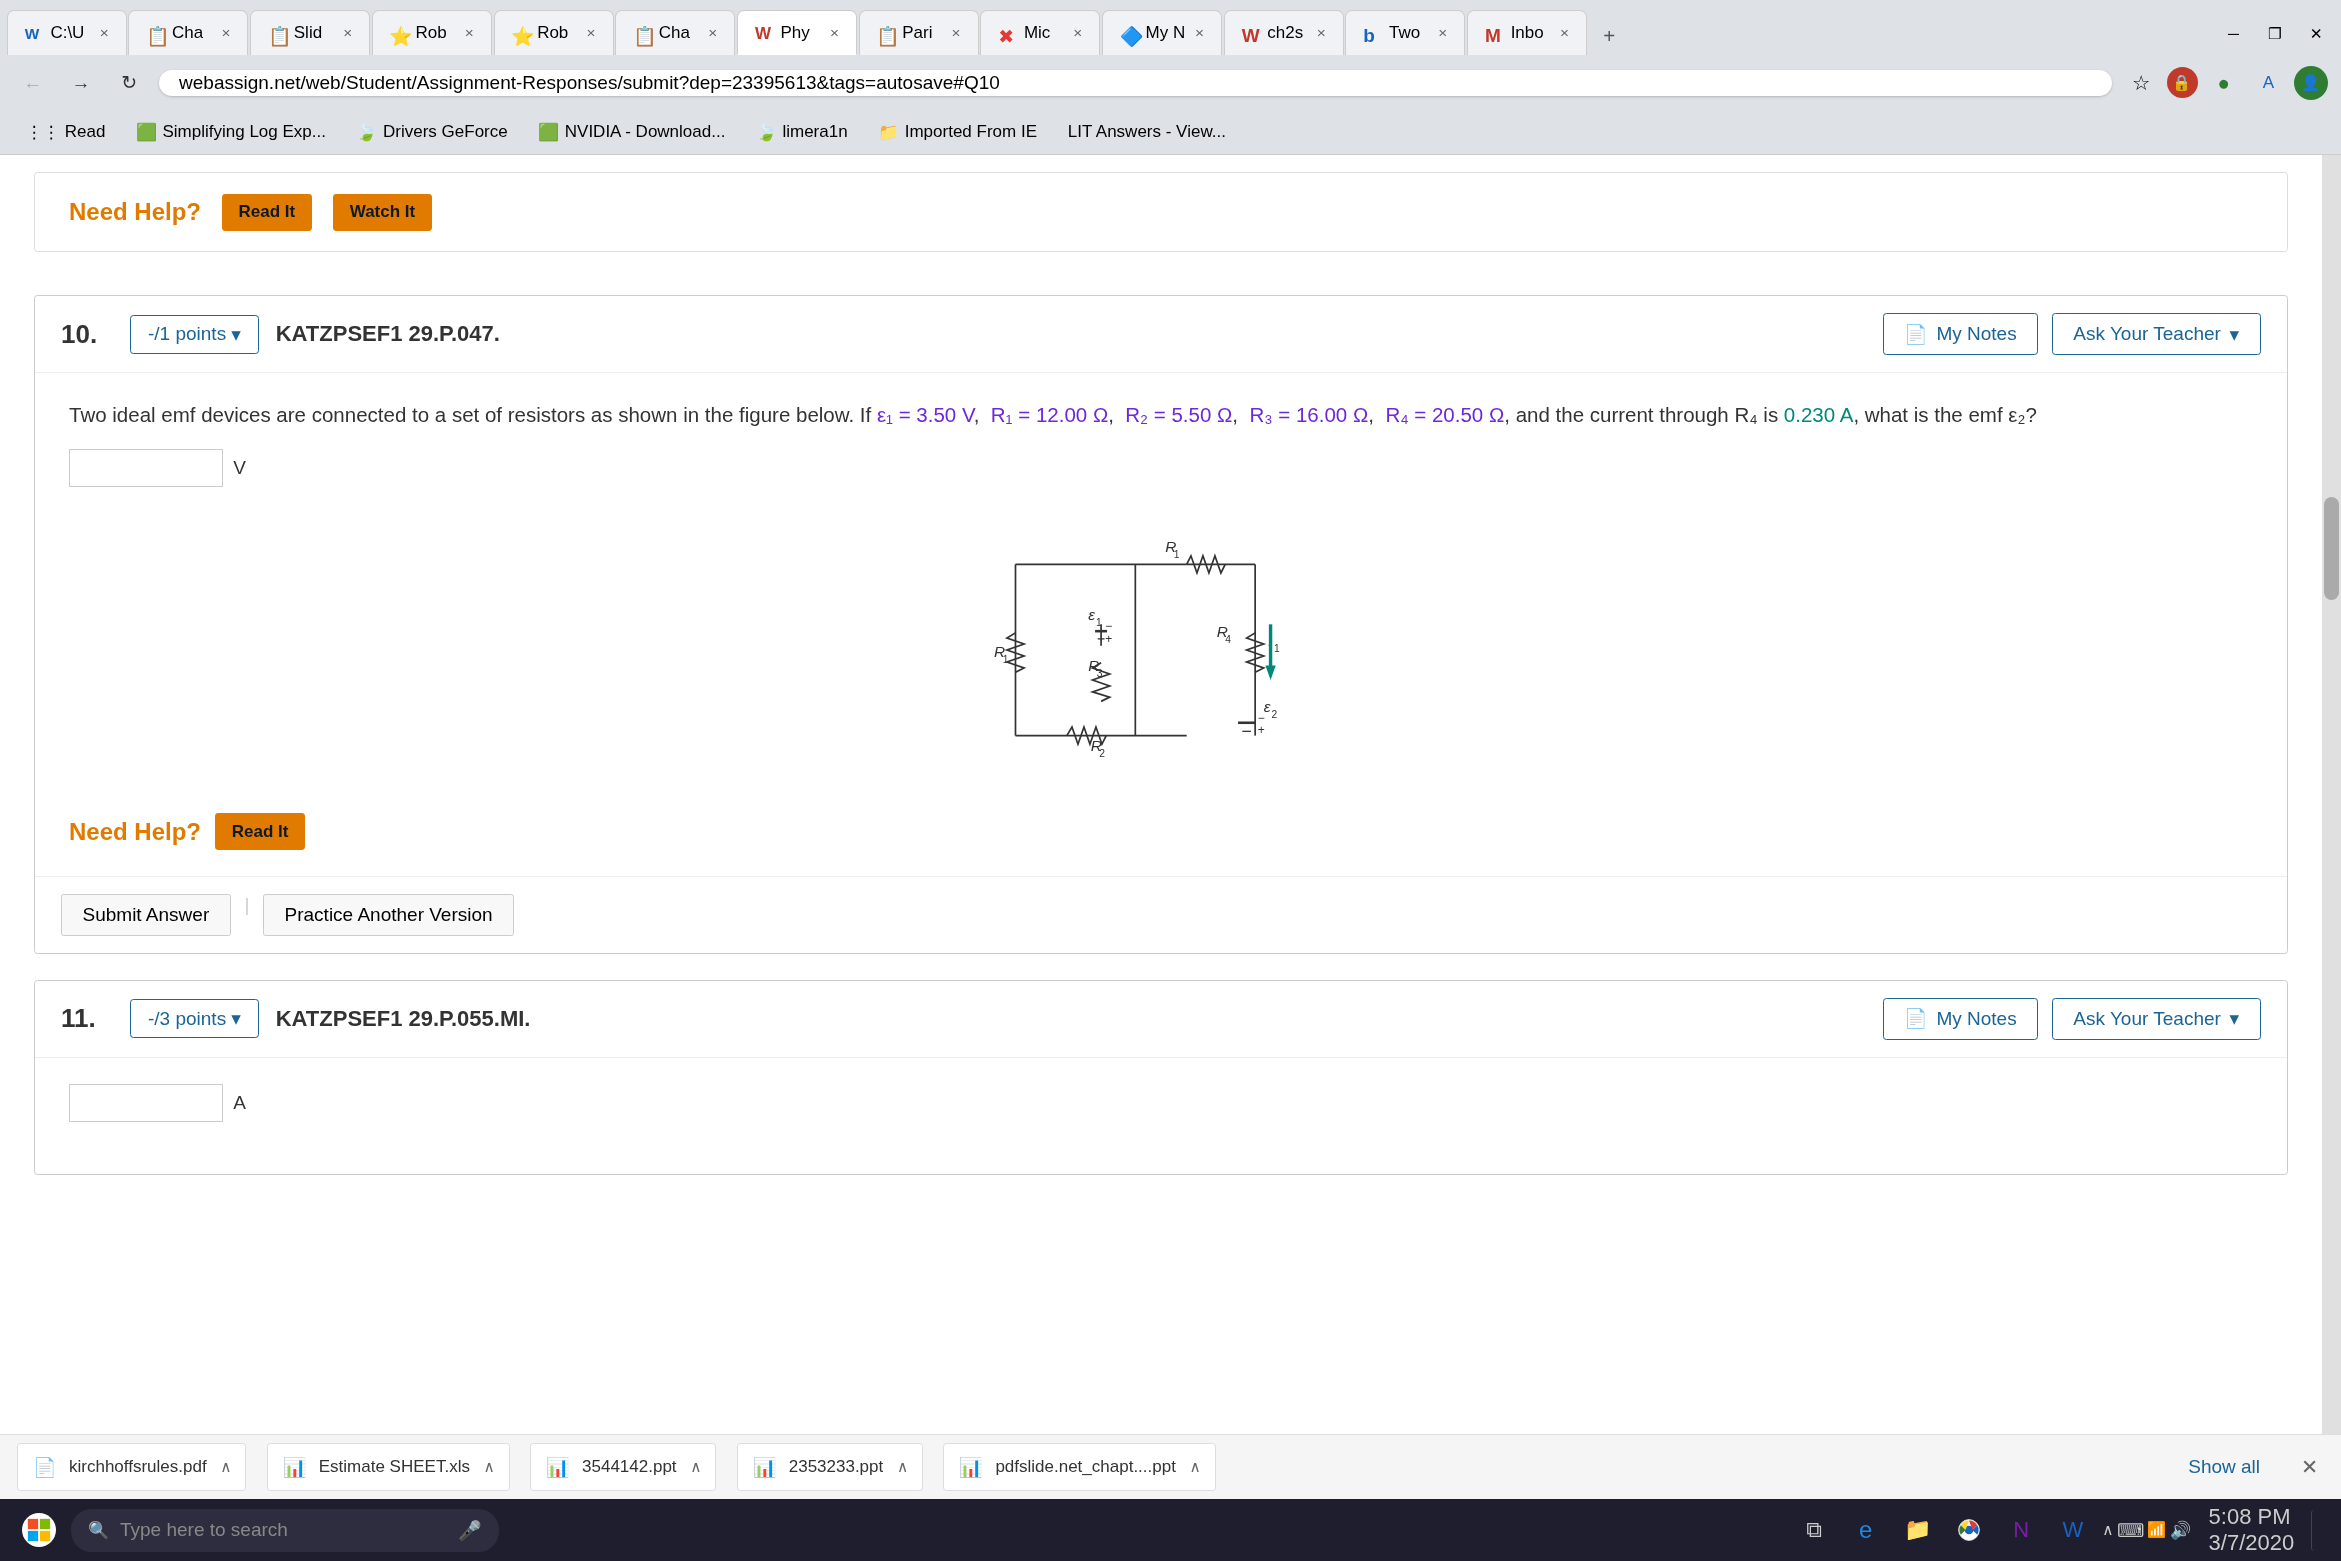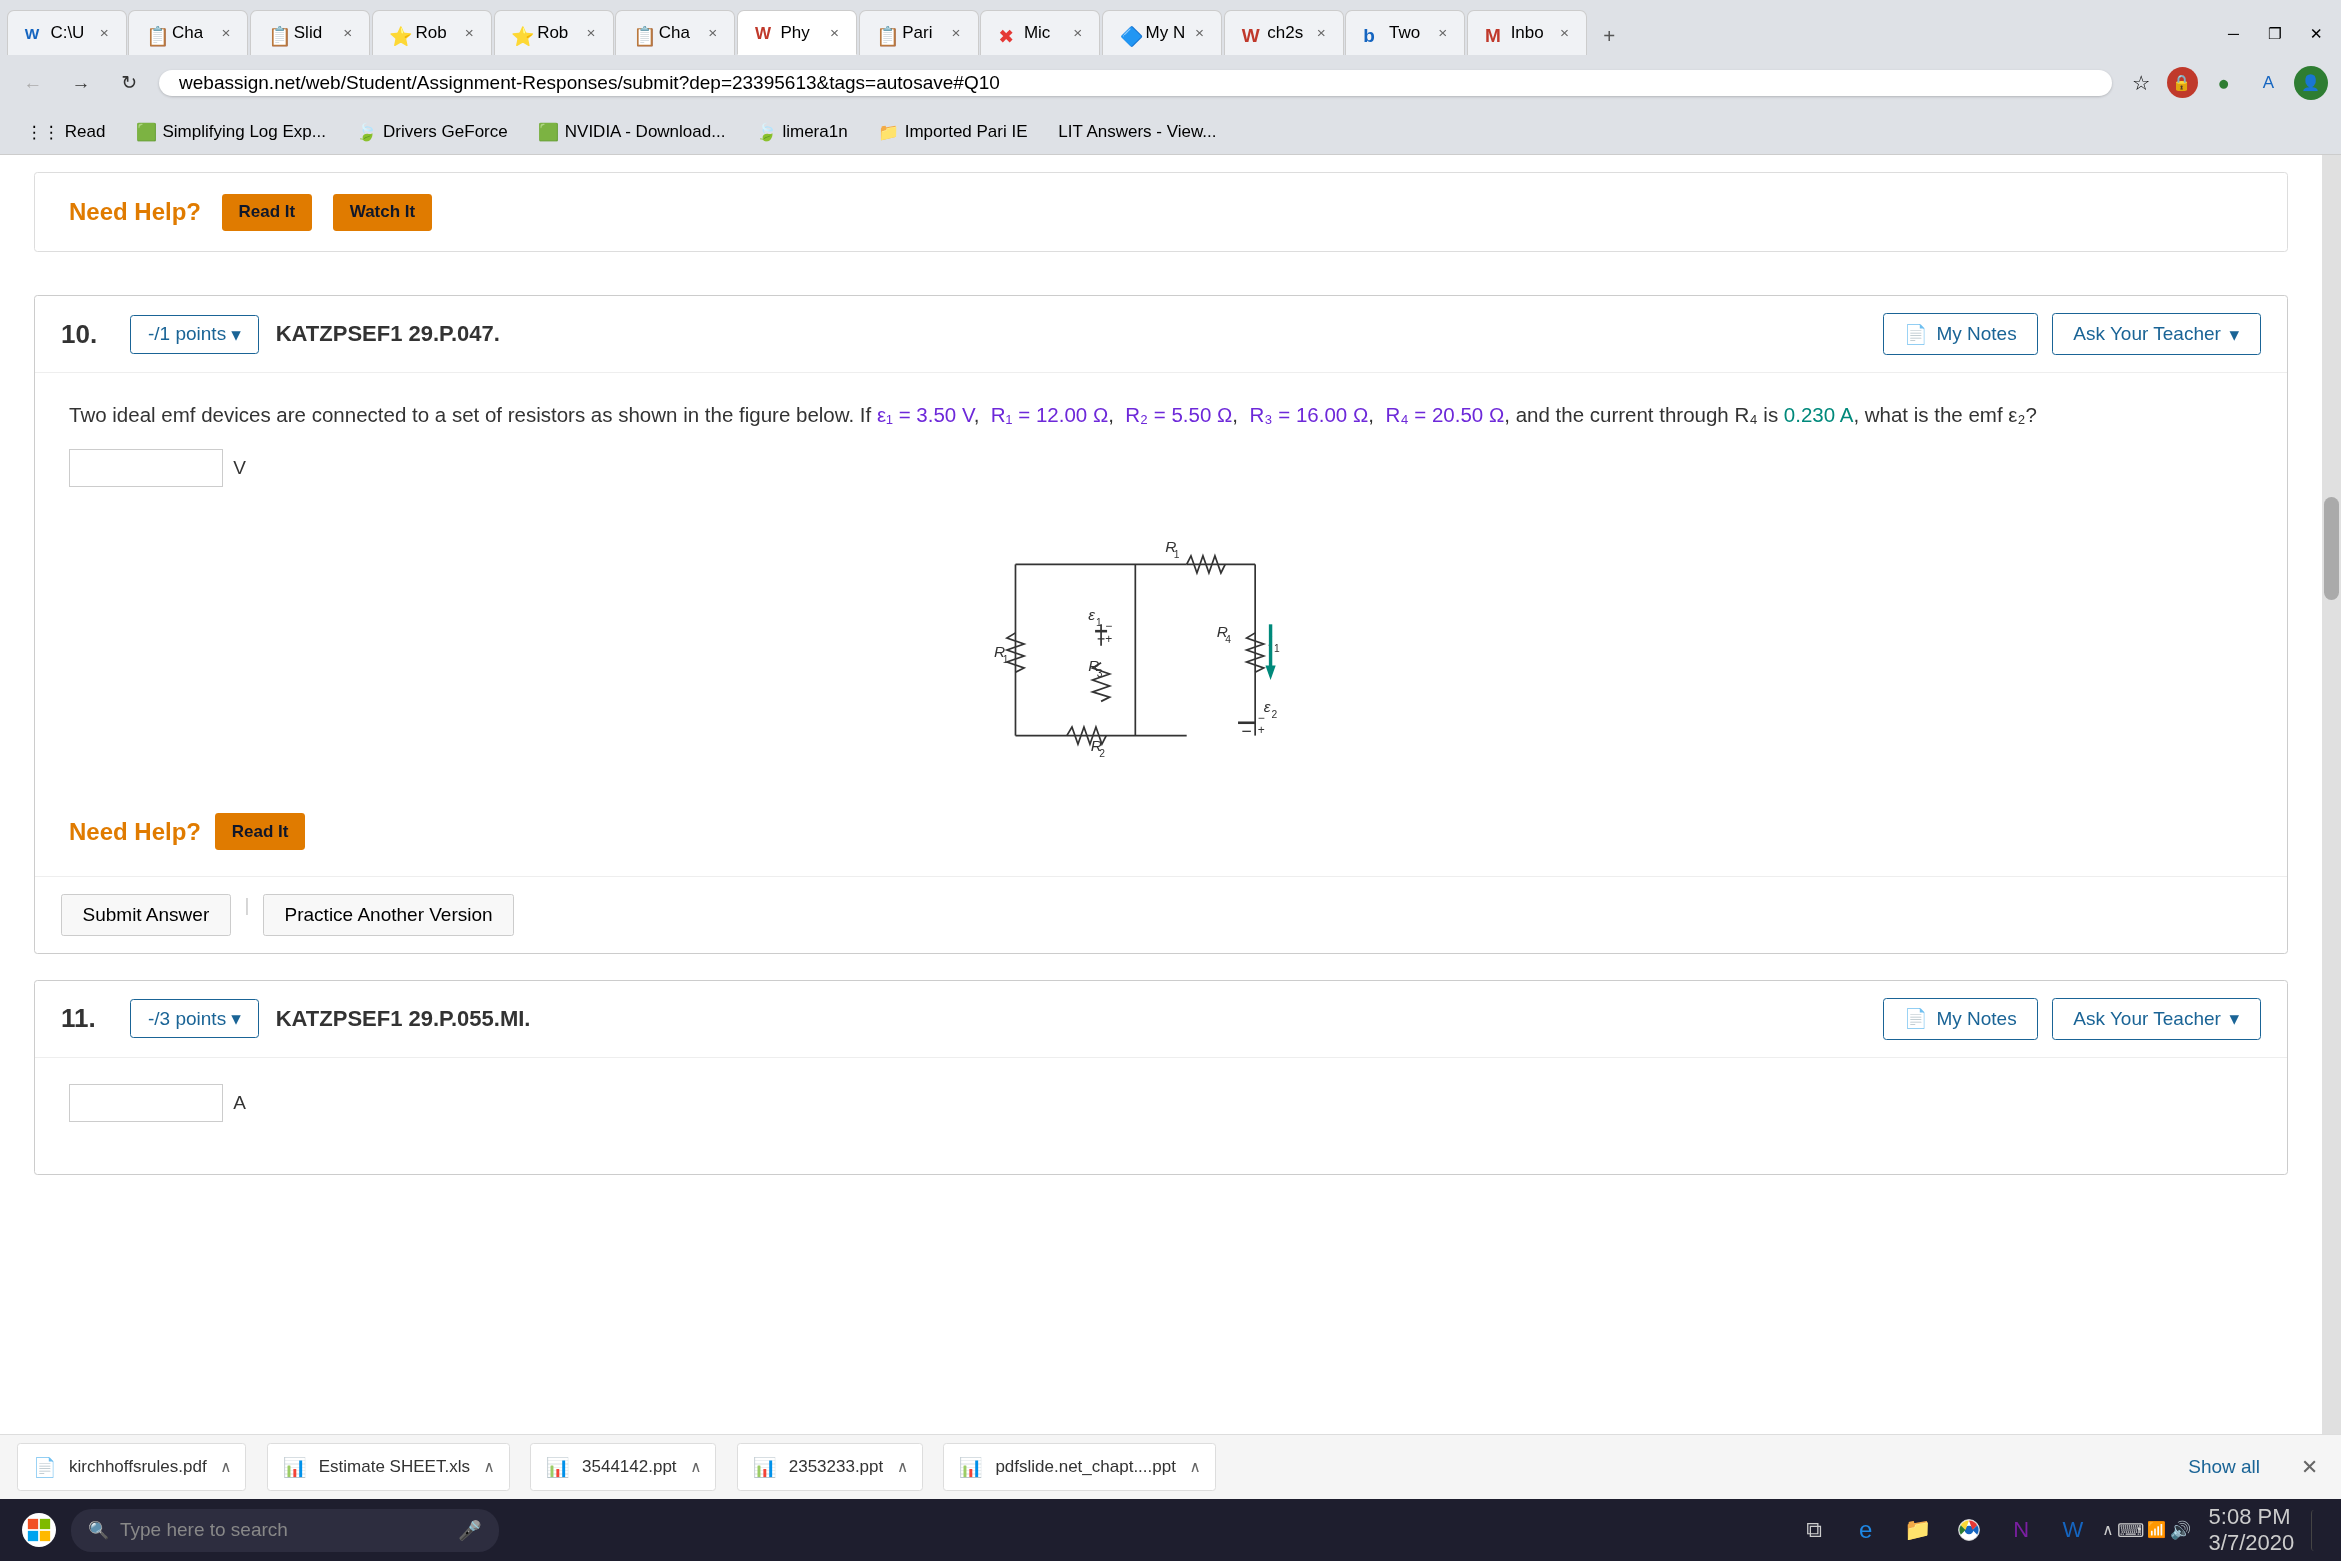--- a/index.html
+++ b/index.html
@@ -205,21 +205,21 @@
     <div class="bookmark-item">
       <span style="color:#2e7d32;">🟩</span>
       <span>NVIDIA - Download...</span>
     </div>
     <div class="bookmark-item">
       <span>🍃</span>
       <span>limera1n</span>
     </div>
     <div class="bookmark-item">
       <span>📁</span>
-      <span>Imported Pari IE</span>
+      <span>Imported From IE</span>
     </div>
     <div class="bookmark-item">
       <span>LIT Answers - View...</span>
     </div>
   </div>
 
   <div class="page-content">
     <div class="page-inner">
 
       <div style="padding: 17px 34px 0 34px;">

